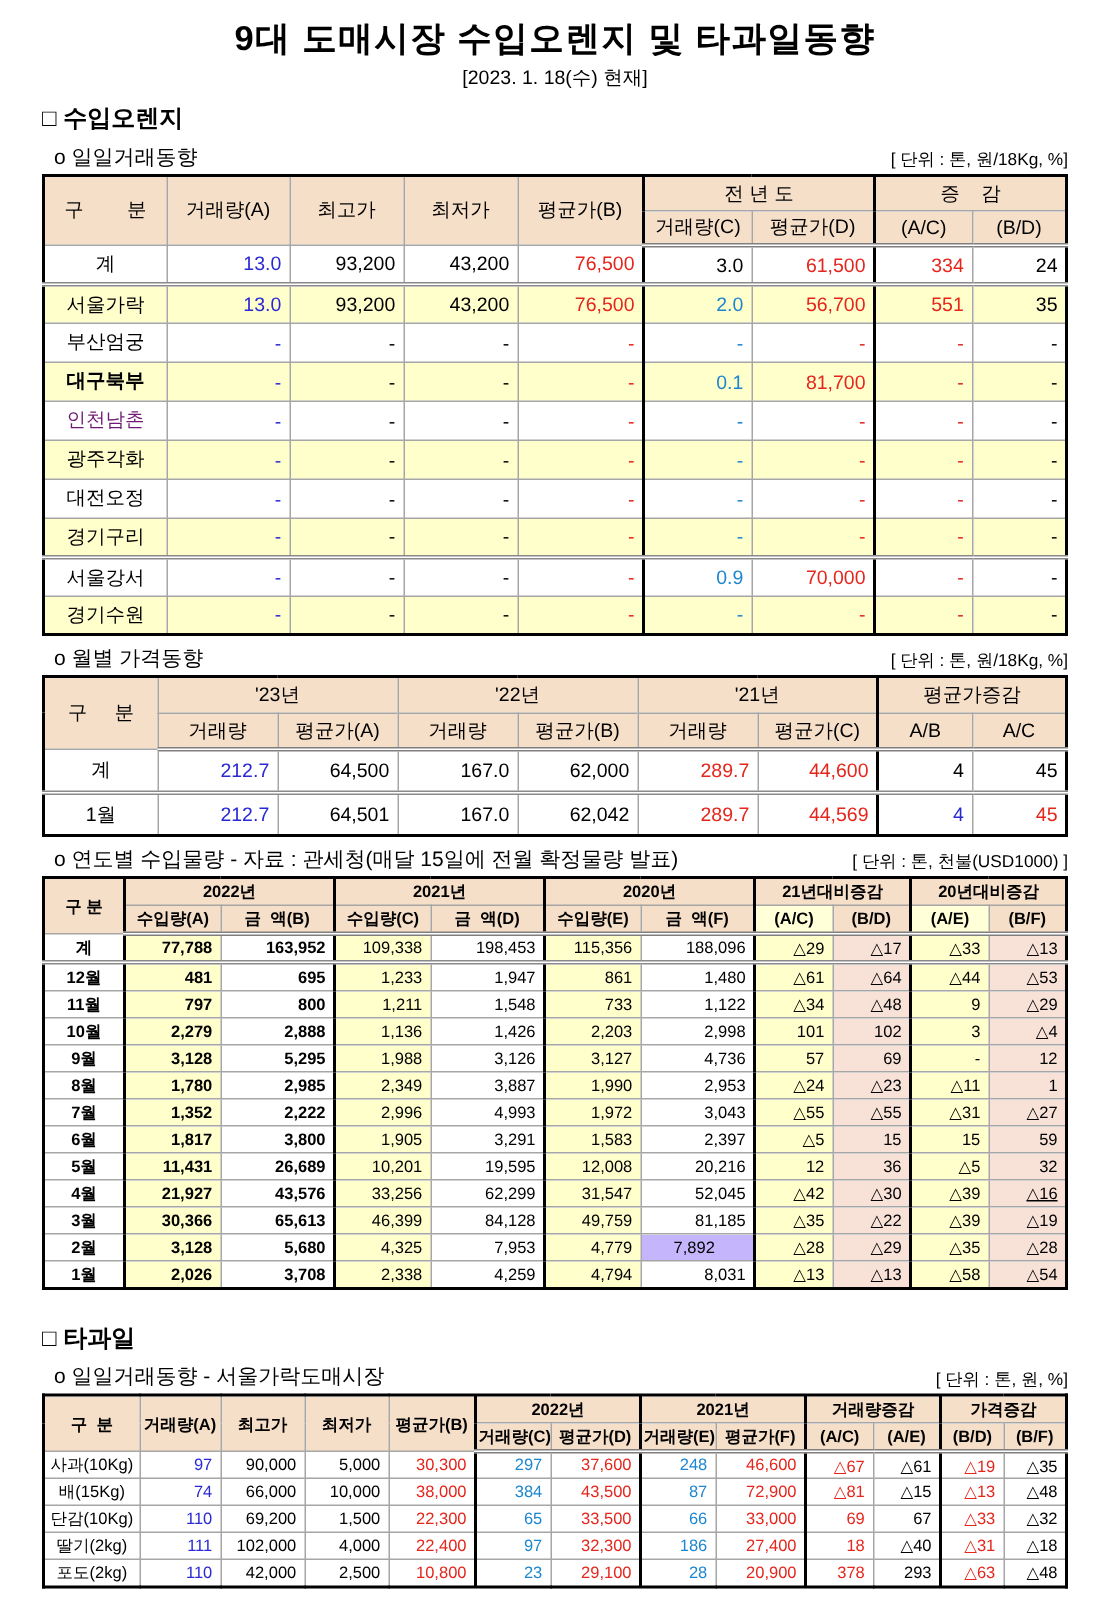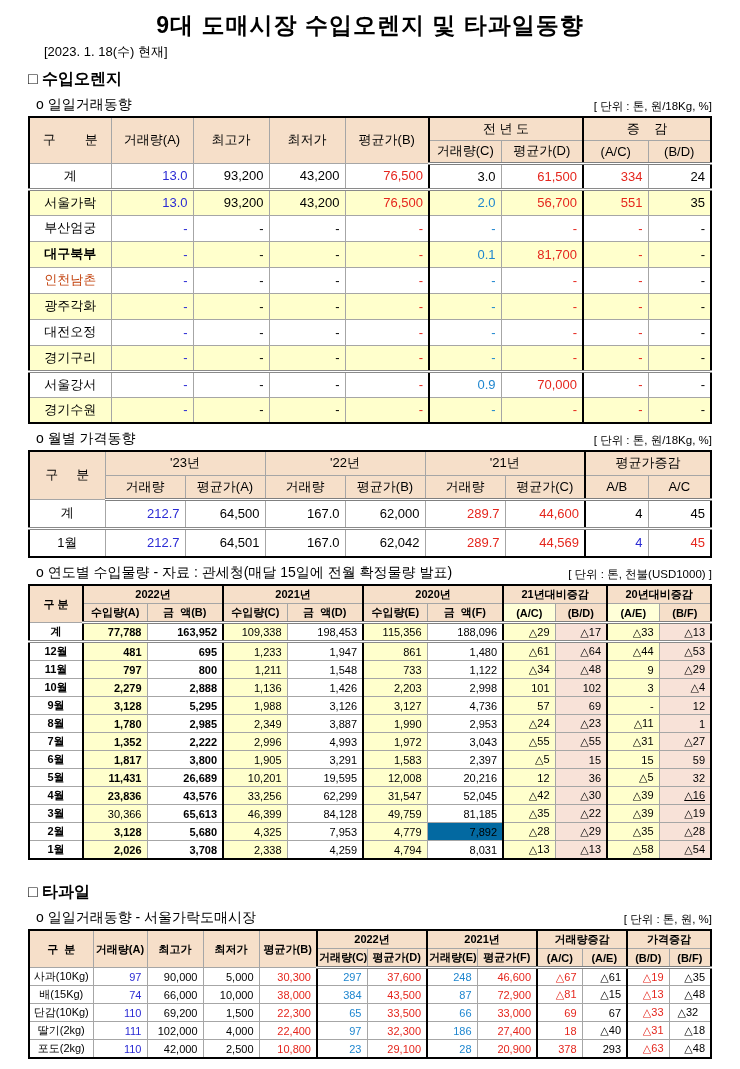--- a/index.html
+++ b/index.html
@@ -2,21 +2,21 @@
 <html><head>
 <meta charset="utf-8">
 <style>
   html,body{margin:0;padding:0;background:#fff;}
   .page{
     width:740px;height:1069px;box-sizing:border-box;
     padding:6px 28px 0 28px;background:#fff;
     font-family:"Liberation Sans","DejaVu Sans",sans-serif;color:#000;
   }
   .title{font-size:23px;font-weight:bold;text-align:center;letter-spacing:1px;margin:4px 0 2px;}
-  .date-note{text-align:left;font-size:13px;margin:2px 16px 6px;}
+  .date-note{text-align:center;font-size:13px;margin:2px 4px 6px;}
   .sec{font-size:16px;font-weight:bold;margin:8px 0 0;}
   .sec.gap{margin-top:22px;}
   .sub-row{display:flex;justify-content:space-between;align-items:flex-end;margin:6px 0 2px;}
   .sub{font-size:14px;padding-left:8px;}
   .unit{font-size:11.5px;}
   .footer{text-align:right;font-size:13px;margin-top:8px;}
 
   table.tbl{border-collapse:collapse;table-layout:fixed;border:2px solid #000;}
   .tbl th,.tbl td{border:1px solid #a6a6a6;overflow:hidden;white-space:nowrap;box-sizing:border-box;}
   .tbl th{background:#f6dfc9;font-weight:normal;text-align:center;white-space:pre;}
@@ -118,21 +118,21 @@
           <td class="num" style="color: rgb(42, 42, 212); background: rgb(255, 255, 204);">-</td>
           <td class="num" style="color: rgb(0, 0, 0); background: rgb(255, 255, 204);">-</td>
           <td class="num" style="color: rgb(0, 0, 0); background: rgb(255, 255, 204);">-</td>
           <td class="num" style="color: rgb(229, 38, 29); background: rgb(255, 255, 204);">-</td>
           <td class="num bl" style="color: rgb(30, 134, 207); background: rgb(255, 255, 204);">0.1</td>
           <td class="num" style="color: rgb(229, 38, 29); background: rgb(255, 255, 204);">81,700</td>
           <td class="num bl" style="color: rgb(229, 38, 29); background: rgb(255, 255, 204);">-</td>
           <td class="num" style="color: rgb(0, 0, 0); background: rgb(255, 255, 204);">-</td>
         </tr>
         <tr>
-          <td class="lab" style="color: #c2410c; background: rgb(255, 255, 255);">인천남촌</td>
+          <td class="lab" style="color: #701a75; background: rgb(255, 255, 255);">인천남촌</td>
           <td class="num" style="color: rgb(42, 42, 212); background: rgb(255, 255, 255);">-</td>
           <td class="num" style="color: rgb(0, 0, 0); background: rgb(255, 255, 255);">-</td>
           <td class="num" style="color: rgb(0, 0, 0); background: rgb(255, 255, 255);">-</td>
           <td class="num" style="color: rgb(229, 38, 29); background: rgb(255, 255, 255);">-</td>
           <td class="num bl" style="color: rgb(30, 134, 207); background: rgb(255, 255, 255);">-</td>
           <td class="num" style="color: rgb(229, 38, 29); background: rgb(255, 255, 255);">-</td>
           <td class="num bl" style="color: rgb(229, 38, 29); background: rgb(255, 255, 255);">-</td>
           <td class="num" style="color: rgb(0, 0, 0); background: rgb(255, 255, 255);">-</td>
         </tr>
         <tr>
@@ -407,52 +407,52 @@
           <td class="num" style="color: rgb(0, 0, 0); background: rgb(255, 255, 255);">19,595</td>
           <td class="num bl" style="color: rgb(0, 0, 0); background: rgb(255, 255, 204);">12,008</td>
           <td class="num" style="color: rgb(0, 0, 0); background: rgb(255, 255, 255);">20,216</td>
           <td class="num bl" style="color: rgb(0, 0, 0); background: rgb(255, 255, 204);">12</td>
           <td class="num" style="color: rgb(0, 0, 0); background: rgb(248, 226, 216);">36</td>
           <td class="num bl" style="color: rgb(0, 0, 0); background: rgb(255, 255, 204);">△5</td>
           <td class="num" style="color: rgb(0, 0, 0); background: rgb(248, 226, 216);">32</td>
         </tr>
         <tr>
           <td class="lab" style="color: rgb(0, 0, 0); background: rgb(255, 255, 255); font-weight: bold;">4월</td>
-          <td class="num bl" style="color: rgb(0, 0, 0); background: rgb(255, 255, 204); font-weight: bold;">23,836</td>
+          <td class="num bl" style="color: rgb(0, 0, 0); background: rgb(255, 255, 204); font-weight: bold;">21,927</td>
           <td class="num" style="color: rgb(0, 0, 0); background: rgb(255, 255, 255); font-weight: bold;">43,576</td>
           <td class="num bl" style="color: rgb(0, 0, 0); background: rgb(255, 255, 204);">33,256</td>
           <td class="num" style="color: rgb(0, 0, 0); background: rgb(255, 255, 255);">62,299</td>
           <td class="num bl" style="color: rgb(0, 0, 0); background: rgb(255, 255, 204);">31,547</td>
           <td class="num" style="color: rgb(0, 0, 0); background: rgb(255, 255, 255);">52,045</td>
           <td class="num bl" style="color: rgb(0, 0, 0); background: rgb(255, 255, 204);">△42</td>
           <td class="num" style="color: rgb(0, 0, 0); background: rgb(248, 226, 216);">△30</td>
           <td class="num bl" style="color: rgb(0, 0, 0); background: rgb(255, 255, 204);">△39</td>
           <td class="num" style="color: rgb(0, 0, 0); background: rgb(248, 226, 216); text-decoration: underline;">△16</td>
         </tr>
         <tr>
           <td class="lab" style="color: rgb(0, 0, 0); background: rgb(255, 255, 255); font-weight: bold;">3월</td>
-          <td class="num bl" style="color: rgb(0, 0, 0); background: rgb(255, 255, 204); font-weight: normal;">30,366</td>
+          <td class="num bl" style="color: rgb(0, 0, 0); background: rgb(255, 255, 204); font-weight: bold;">30,366</td>
           <td class="num" style="color: rgb(0, 0, 0); background: rgb(255, 255, 255); font-weight: bold;">65,613</td>
           <td class="num bl" style="color: rgb(0, 0, 0); background: rgb(255, 255, 204);">46,399</td>
           <td class="num" style="color: rgb(0, 0, 0); background: rgb(255, 255, 255);">84,128</td>
           <td class="num bl" style="color: rgb(0, 0, 0); background: rgb(255, 255, 204);">49,759</td>
           <td class="num" style="color: rgb(0, 0, 0); background: rgb(255, 255, 255);">81,185</td>
           <td class="num bl" style="color: rgb(0, 0, 0); background: rgb(255, 255, 204);">△35</td>
           <td class="num" style="color: rgb(0, 0, 0); background: rgb(248, 226, 216);">△22</td>
           <td class="num bl" style="color: rgb(0, 0, 0); background: rgb(255, 255, 204);">△39</td>
           <td class="num" style="color: rgb(0, 0, 0); background: rgb(248, 226, 216);">△19</td>
         </tr>
         <tr>
           <td class="lab" style="color: rgb(0, 0, 0); background: rgb(255, 255, 255); font-weight: bold;">2월</td>
           <td class="num bl" style="color: rgb(0, 0, 0); background: rgb(255, 255, 204); font-weight: bold;">3,128</td>
           <td class="num" style="color: rgb(0, 0, 0); background: rgb(255, 255, 255); font-weight: bold;">5,680</td>
           <td class="num bl" style="color: rgb(0, 0, 0); background: rgb(255, 255, 204);">4,325</td>
           <td class="num" style="color: rgb(0, 0, 0); background: rgb(255, 255, 255);">7,953</td>
           <td class="num bl" style="color: rgb(0, 0, 0); background: rgb(255, 255, 204);">4,779</td>
-          <td class="num" style="color: rgb(0, 0, 0); background: #0369a1;">7,892</td>
+          <td class="num" style="color: rgb(0, 0, 0); background: #c4b5fd; text-align: center;">7,892</td>
           <td class="num bl" style="color: rgb(0, 0, 0); background: rgb(255, 255, 204);">△28</td>
           <td class="num" style="color: rgb(0, 0, 0); background: rgb(248, 226, 216);">△29</td>
           <td class="num bl" style="color: rgb(0, 0, 0); background: rgb(255, 255, 204);">△35</td>
           <td class="num" style="color: rgb(0, 0, 0); background: rgb(248, 226, 216);">△28</td>
         </tr>
         <tr>
           <td class="lab" style="color: rgb(0, 0, 0); background: rgb(255, 255, 255); font-weight: bold;">1월</td>
           <td class="num bl" style="color: rgb(0, 0, 0); background: rgb(255, 255, 204); font-weight: bold;">2,026</td>
           <td class="num" style="color: rgb(0, 0, 0); background: rgb(255, 255, 255); font-weight: bold;">3,708</td>
           <td class="num bl" style="color: rgb(0, 0, 0); background: rgb(255, 255, 204);">2,338</td>
@@ -549,21 +549,21 @@
           <td class="num" style="color: rgb(0, 0, 0); background: rgb(255, 255, 255);">69,200</td>
           <td class="num" style="color: rgb(0, 0, 0); background: rgb(255, 255, 255);">1,500</td>
           <td class="num" style="color: rgb(229, 38, 29); background: rgb(255, 255, 255);">22,300</td>
           <td class="num bl" style="color: rgb(30, 134, 207); background: rgb(255, 255, 255);">65</td>
           <td class="num" style="color: rgb(229, 38, 29); background: rgb(255, 255, 255);">33,500</td>
           <td class="num bl" style="color: rgb(30, 134, 207); background: rgb(255, 255, 255);">66</td>
           <td class="num" style="color: rgb(229, 38, 29); background: rgb(255, 255, 255);">33,000</td>
           <td class="num bl" style="color: rgb(229, 38, 29); background: rgb(255, 255, 255);">69</td>
           <td class="num" style="color: rgb(0, 0, 0); background: rgb(255, 255, 255);">67</td>
           <td class="num bl" style="color: rgb(229, 38, 29); background: rgb(255, 255, 255);">△33</td>
-          <td class="num" style="color: rgb(0, 0, 0); background: rgb(255, 255, 255); text-align: center;">△32</td>
+          <td class="num" style="color: rgb(0, 0, 0); background: rgb(255, 255, 255);">△32</td>
         </tr>
         <tr>
           <td class="lab" style="color: rgb(0, 0, 0); background: rgb(255, 255, 255);">딸기(2kg)</td>
           <td class="num" style="color: rgb(42, 42, 212); background: rgb(255, 255, 255);">111</td>
           <td class="num" style="color: rgb(0, 0, 0); background: rgb(255, 255, 255);">102,000</td>
           <td class="num" style="color: rgb(0, 0, 0); background: rgb(255, 255, 255);">4,000</td>
           <td class="num" style="color: rgb(229, 38, 29); background: rgb(255, 255, 255);">22,400</td>
           <td class="num bl" style="color: rgb(30, 134, 207); background: rgb(255, 255, 255);">97</td>
           <td class="num" style="color: rgb(229, 38, 29); background: rgb(255, 255, 255);">32,300</td>
           <td class="num bl" style="color: rgb(30, 134, 207); background: rgb(255, 255, 255);">186</td>

